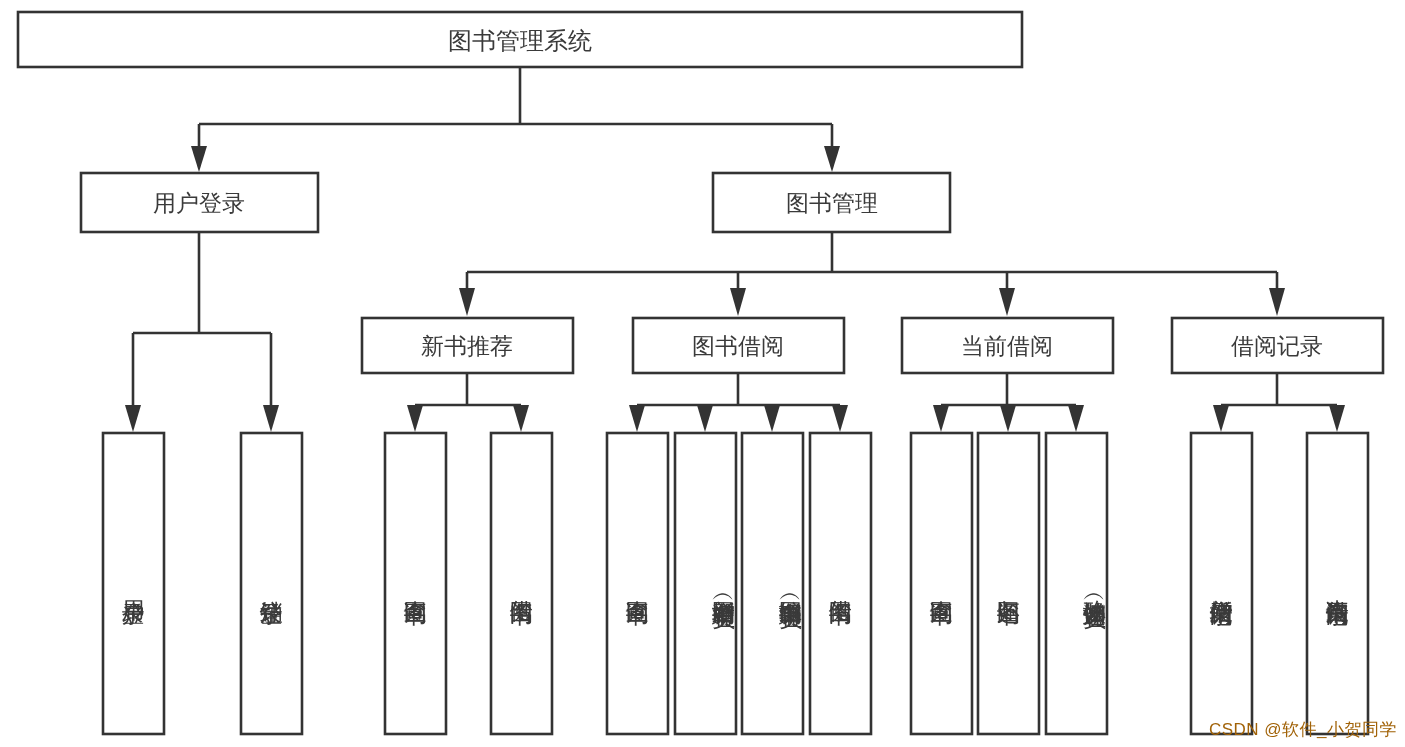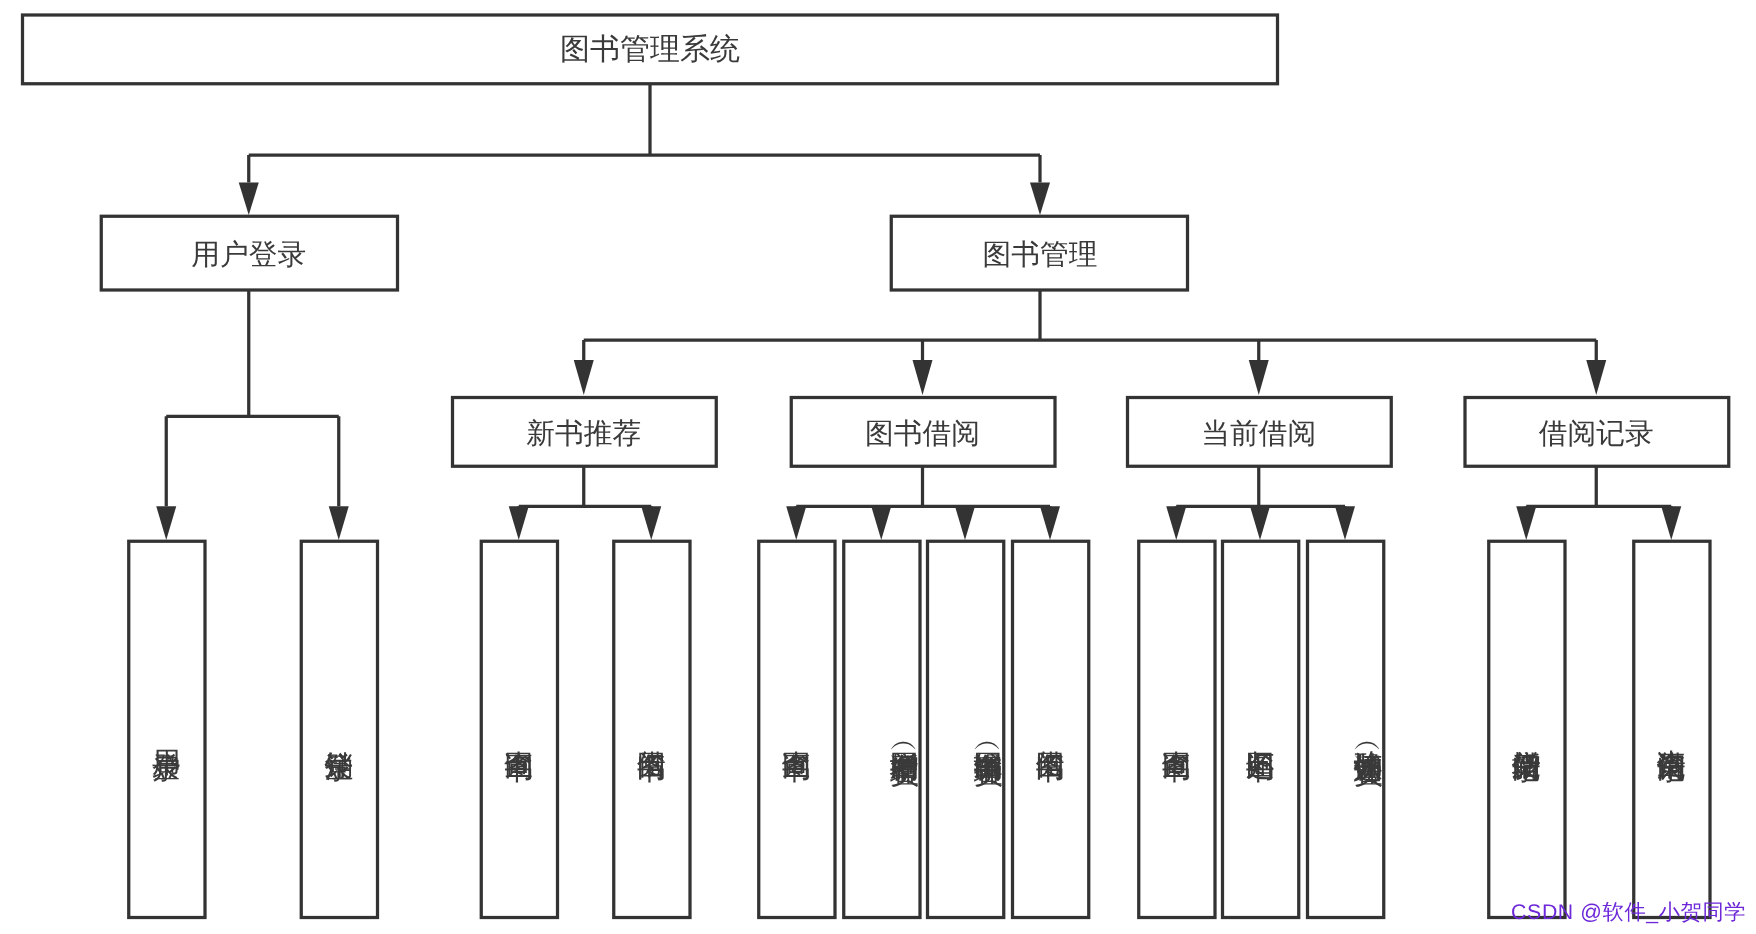--- a/index.html
+++ b/index.html
@@ -69,21 +69,21 @@
     white-space: nowrap;
     text-align: center;
     pointer-events: none;
   }
   .watermark {
     position: absolute;
     right: 8px;
     bottom: 6px;
     font-family: "Liberation Sans", "DejaVu Sans", sans-serif;
     font-size: 17px;
-    color: #6d28d9;
+    color: #a16207;
     white-space: nowrap;
     letter-spacing: 0.5px;
   }
 </style>
 </head>
 <body>
 
 <div id="diagram-root">
 
   <svg class="flow" viewBox="0 0 1405 747" xmlns="http://www.w3.org/2000/svg">

